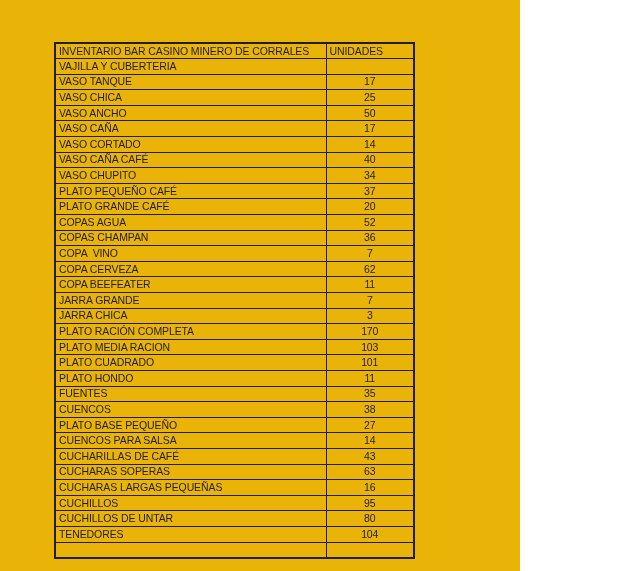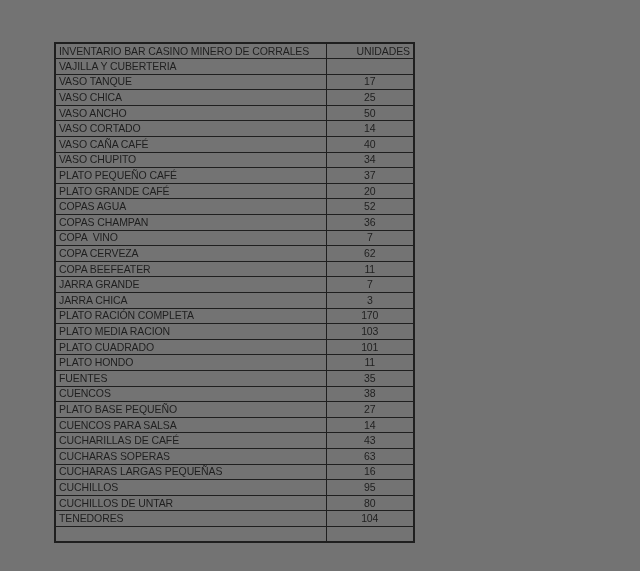--- a/index.html
+++ b/index.html
@@ -4,22 +4,22 @@
 <style>
   * { margin: 0; padding: 0; box-sizing: border-box; }
   html, body {
     width: 640px; height: 571px;
     background: #ffffff;
     overflow: hidden;
     font-family: "Liberation Sans", sans-serif;
   }
   .page {
     position: relative;
-    width: 640px; height: 571px;
-    background: #737373;
+    width: 520px; height: 571px;
+    background: #eab308;
   }
   table.inventory {
     position: absolute;
     left: 54px; top: 42px;
     width: 359px;
     border-collapse: collapse;
     table-layout: fixed;
     color: #1f1f1f;
   }
   table.inventory td, table.inventory th {
@@ -33,21 +33,21 @@
     vertical-align: middle;
     font-weight: normal;
     letter-spacing: -0.1px;
   }
   table.inventory { border: 2px solid #1f1f1f; }
   col.name-col  { width: 271px; }
   col.units-col { width: 88px; }
   .name-cell  { text-align: left; }
   .units-cell { text-align: center; margin-left: 15px; }
   th.title-cell { text-align: left; font-weight: bold; }
-  th.units-header-cell { text-align: right; font-weight: normal; margin-top: 25px; }
+  th.units-header-cell { text-align: left; font-weight: normal; margin-top: 25px; }
   .section-name { }
 </style>
 </head>
 <body>
 
 <div class="page">
   <table class="inventory">
     <colgroup>
       <col class="name-col">
       <col class="units-col">
@@ -68,20 +68,24 @@
           <td class="name-cell">VASO TANQUE</td>
           <td class="units-cell">17</td>
         </tr>
         <tr>
           <td class="name-cell">VASO CHICA</td>
           <td class="units-cell">25</td>
         </tr>
         <tr>
           <td class="name-cell">VASO ANCHO</td>
           <td class="units-cell">50</td>
+        </tr>
+        <tr>
+          <td class="name-cell">VASO CAÑA</td>
+          <td class="units-cell">17</td>
         </tr>
         <tr>
           <td class="name-cell">VASO CORTADO</td>
           <td class="units-cell">14</td>
         </tr>
         <tr>
           <td class="name-cell">VASO CAÑA CAFÉ</td>
           <td class="units-cell">40</td>
         </tr>
         <tr>

